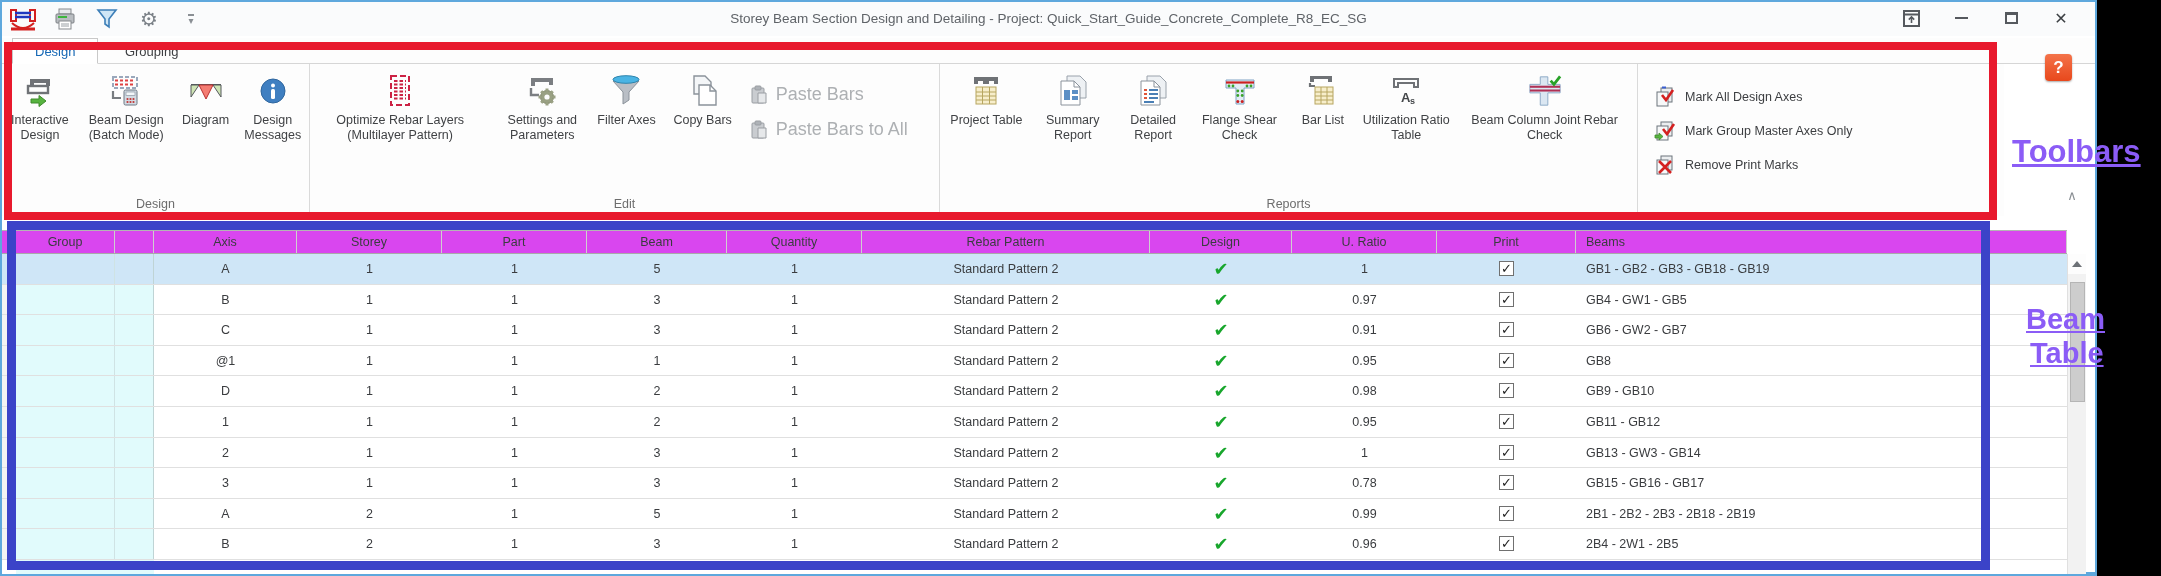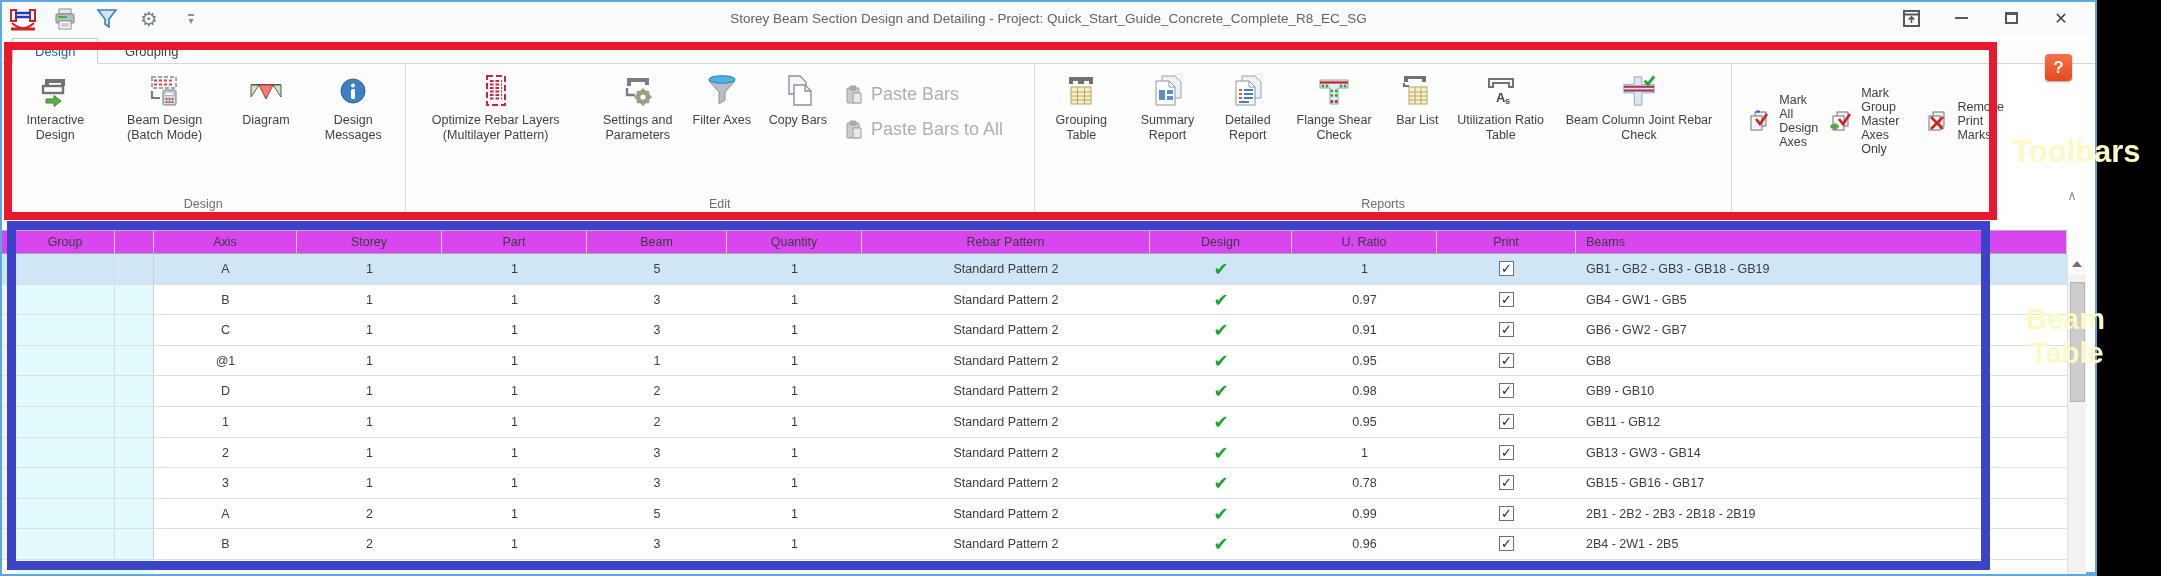--- a/index.html
+++ b/index.html
@@ -35,21 +35,21 @@
   .rgroup { position:relative; height:100%; border-right:1px solid #dadada; padding-top:6px; }
   .rgroup.last { border-right:none; }
   .rg-caption { position:absolute; bottom:5px; left:0; width:100%; text-align:center; font-size:12.5px; color:#6d6d6d; }
   .rbuttons { display:flex; justify-content:space-evenly; align-items:flex-start; }
   .rbtn { display:flex; flex-direction:column; align-items:center; padding-top:4px; }
   .rbtn .ricon { width:34px; height:34px; display:flex; align-items:center; justify-content:center; }
   .rbtn .rlabel { margin-top:5px; font-size:12.5px; color:#404245; text-align:center; line-height:15px; }
   .paste-stack { display:flex; flex-direction:column; gap:14px; padding-top:14px; }
   .small-btn { display:flex; align-items:center; gap:7px; font-size:18px; }
   .small-btn.disabled { color:#adb0b3; }
-  .mark-stack { display:flex; flex-direction:row; gap:12px; padding:16px 0 0 16px; }
+  .mark-stack { display:flex; flex-direction:column; gap:12px; padding:16px 0 0 16px; }
   .mark-btn { display:flex; align-items:center; gap:9px; font-size:12.5px; color:#3c3e41; }
   .ribbon-collapse { position:absolute; left:2056px; top:186px; width:28px; height:20px; text-align:center;
                      color:#8a8f94; font-size:13px; }
 
   
   .help-btn { position:absolute; left:2043px; top:52px; width:27px; height:27px; border-radius:4px;
               background:linear-gradient(#f4734a,#e8481c); color:#fff; font-weight:bold; font-size:17px;
               display:flex; align-items:center; justify-content:center; box-shadow:0 1px 2px rgba(0,0,0,.35); }
 
   
@@ -77,21 +77,21 @@
   
   .vscroll { position:absolute; left:2065px; top:252px; width:19px; height:320px; background:#f2f2f2; border-left:1px solid #e0e0e0; }
   .vs-up { height:20px; background:#fdfdfd; display:flex; align-items:center; justify-content:center; }
   .tri-up { width:0; height:0; border-left:5px solid transparent; border-right:5px solid transparent; border-bottom:6px solid #6d7176; }
   .vs-thumb { position:absolute; left:2px; top:28px; width:15px; height:120px; background:#cdcdcd; border:1px solid #b5b5b5; }
 
   
   .annot { position:absolute; pointer-events:none; z-index:50; }
   .rect-red { left:4px; top:42px; width:1993px; height:178px; border:8px solid #e8192d; }
   .rect-blue { left:7px; top:221px; width:1983px; height:349px; border:9px solid #3b43c8; }
-  .annot-text { position:absolute; z-index:60; color:#fef9c3; font-weight:bold; pointer-events:none; }
+  .annot-text { position:absolute; z-index:60; color:#8b5cf6; font-weight:bold; pointer-events:none;text-decoration:underline; }
   .t-toolbars { left:2012px; top:134px; font-size:31px; }
   .t-beam { left:2026px; top:303px; font-size:29px; }
   .t-table { left:2030px; top:337px; font-size:29px; }
 
   svg { display:block; }
 </style>
 </head>
 <body>
 
 <div class="window">
@@ -153,21 +153,21 @@
 
   <div class="tabbar">
     <div class="tab active">Design</div>
     <div class="tab">Grouping</div>
   </div>
 
   <div class="help-btn">?</div>
 
   <div class="ribbon">
 
-    <div class="rgroup" style="width:404px;">
+    <div class="rgroup" style="width:308px;">
       <div class="rbuttons">
         <div class="rbtn" style="width:88px;">
           <div class="ricon">
             <svg width="34" height="34" viewBox="0 0 34 34">
               <path d="M7 5 h20 v7 h-4 v-3 H11 v3 H7 z" fill="#6f7276"></path>
               <rect x="5" y="12" width="20" height="7" fill="none" stroke="#6f7276" stroke-width="2.4"></rect>
               <path d="M8 25 h8 v-3.5 l7 5.5 -7 5.5 V29 h-8 z" fill="#57b33f" stroke="#3f8a2c"></path>
             </svg>
           </div>
           <div class="rlabel">Interactive Design</div>
@@ -313,21 +313,21 @@
               <rect x="7" y="13" width="20" height="17" fill="#f7eecb" stroke="#b7a660"></rect>
               <g stroke="#b7a660" stroke-width="1">
                 <line x1="7" y1="18" x2="27" y2="18"></line>
                   <line x1="7" y1="22" x2="27" y2="22"></line>
                   <line x1="7" y1="26" x2="27" y2="26"></line>
                 <line x1="13.5" y1="13" x2="13.5" y2="30"></line>
                   <line x1="20.5" y1="13" x2="20.5" y2="30"></line>
               </g>
             </svg>
           </div>
-          <div class="rlabel">Grouping Table</div>
+          <div class="rlabel">Project Table</div>
         </div>
         <div class="rbtn" style="width:80px;">
           <div class="ricon">
             <svg width="34" height="34" viewBox="0 0 34 34">
               <path d="M11 2 h13 l6 6 v16 H11 z" fill="#eef1f4" stroke="#9aa2ab"></path>
               <path d="M5 7 h13 l6 6 v18 H5 z" fill="#fff" stroke="#8b939c"></path>
               <path d="M18 7 v6 h6" fill="none" stroke="#8b939c"></path>
               <rect x="8" y="16" width="6" height="10" fill="#5b8fc5"></rect>
               <rect x="16" y="16" width="6" height="4" fill="#5b8fc5"></rect>
               <rect x="16" y="22" width="6" height="4" fill="#5b8fc5"></rect>

